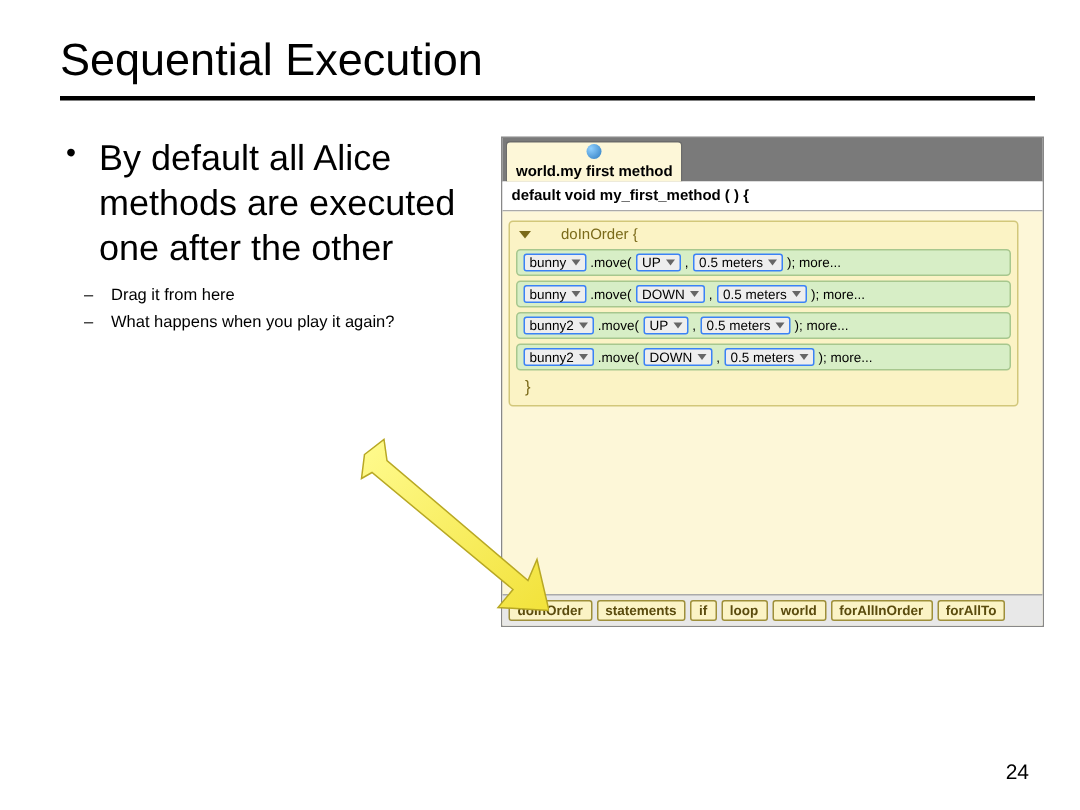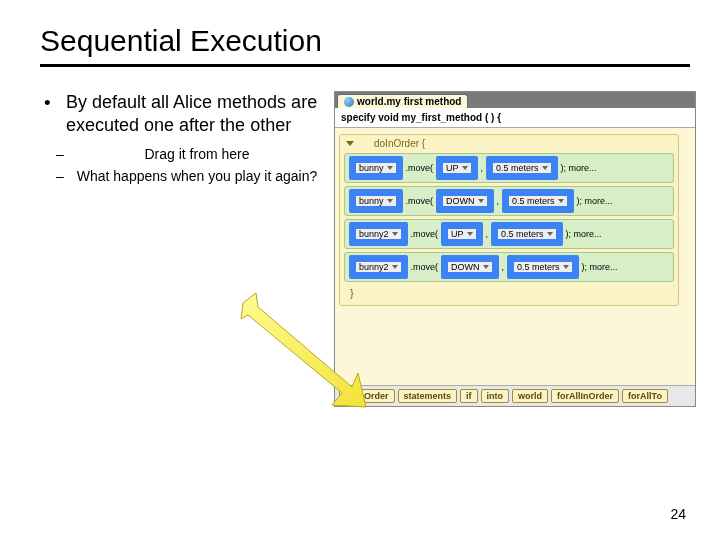--- a/index.html
+++ b/index.html
@@ -29,40 +29,39 @@
   .content {
     display: flex;
     gap: 14px;
   }
   .left {
     flex: 0 0 280px;
   }
   ul.bullets {
     list-style: none;
     padding: 0; margin: 0;
-    font-size: 18px;
+    font-size: 24px;
     line-height: 1.25;
   }
   ul.bullets > li {
     position: relative;
     padding-left: 26px;
     margin-bottom: 4px;
   }
   ul.bullets > li::before {
     content: "•";
     position: absolute;
     left: 4px; top: 0;
     font-size: 19px;
   }
   ul.sub {
     list-style: none;
     padding: 0; margin: 10px 0 0 14px;
-    font-size: 14px;
+    font-size: 11px;
     line-height: 1.25;
-    text-align: center;
   }
   ul.sub > li {
     position: relative;
     padding-left: 20px;
     margin-bottom: 4px;
   }
   ul.sub > li::before {
     content: "–";
     position: absolute;
     left: 2px; top: 0;
@@ -89,20 +88,21 @@
     background: #fdf7d8;
     border: 1px solid #6b6b6b;
     border-bottom: none;
     border-radius: 3px 3px 0 0;
     padding: 1px 6px;
     display: inline-flex;
     align-items: center;
     gap: 3px;
     font-weight: bold;
     font-size: 10px;
+    flex-direction: column;
   }
   .globe {
     width: 10px; height: 10px; border-radius: 50%;
     background: radial-gradient(circle at 30% 30%, #8fd0ff, #2c7abf);
     display: inline-block;
   }
   .sig-row {
     background: #fff;
     padding: 4px 6px;
     font-weight: bold;
@@ -141,21 +141,21 @@
     margin: 3px 0;
     padding: 2px 4px;
     display: flex;
     align-items: center;
     gap: 3px;
     font-size: 9px;
     white-space: nowrap;
   }
   .chip {
     background: #eee;
-    border: 7px solid #3b82f6;
+    border: 1px solid #3b82f6;
     border-radius: 2px;
     padding: 0 3px;
     display: inline-flex;
     align-items: center;
     gap: 2px;
   }
   .chip .dd {
     width: 0; height: 0;
     border-left: 3px solid transparent;
     border-right: 3px solid transparent;
@@ -230,21 +230,21 @@
     <div class="right">
       <div class="alice">
 
         <div class="tab-row">
           <div class="tab">
             <span class="globe"></span>
             <span>world.my first method</span>
           </div>
         </div>
 
-        <div class="sig-row">specify void my_first_method ( ) {</div>
+        <div class="sig-row">default void my_first_method ( ) {</div>
 
         <div class="body-area">
           <div class="ctrl-block">
             <div class="ctrl-head">
               <span class="tri"></span>
               <span>doInOrder {</span>
             </div>
 
             <div class="stmt">
               <span class="chip">
@@ -319,21 +319,21 @@
             </div>
 
             <div class="close-brace">}</div>
           </div>
         </div>
 
         <div class="footer-palette">
           <span class="pal">doInOrder</span>
           <span class="pal">statements</span>
           <span class="pal">if</span>
-          <span class="pal">into</span>
+          <span class="pal">loop</span>
           <span class="pal">world</span>
           <span class="pal">forAllInOrder</span>
           <span class="pal">forAllTo</span>
         </div>
       </div>
 
       <svg class="arrow-svg" style="left:-98px; top:200px;" width="130" height="120">
         <defs>
           <linearGradient id="g" x1="0" y1="0" x2="1" y2="1">
             <stop offset="0" stop-color="#fffb8f"></stop>

